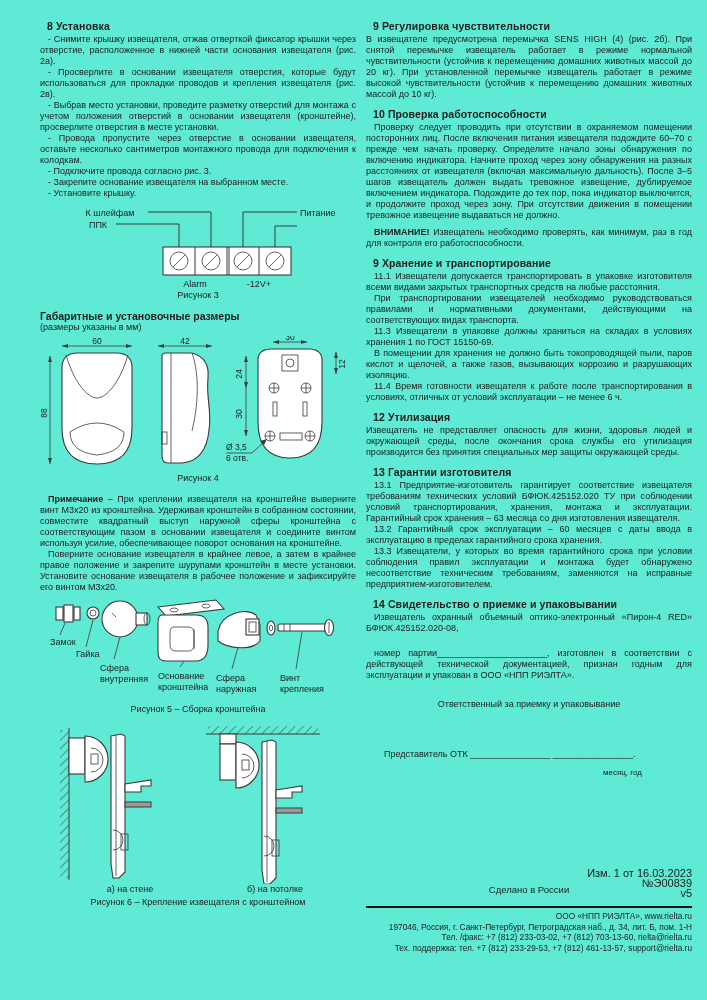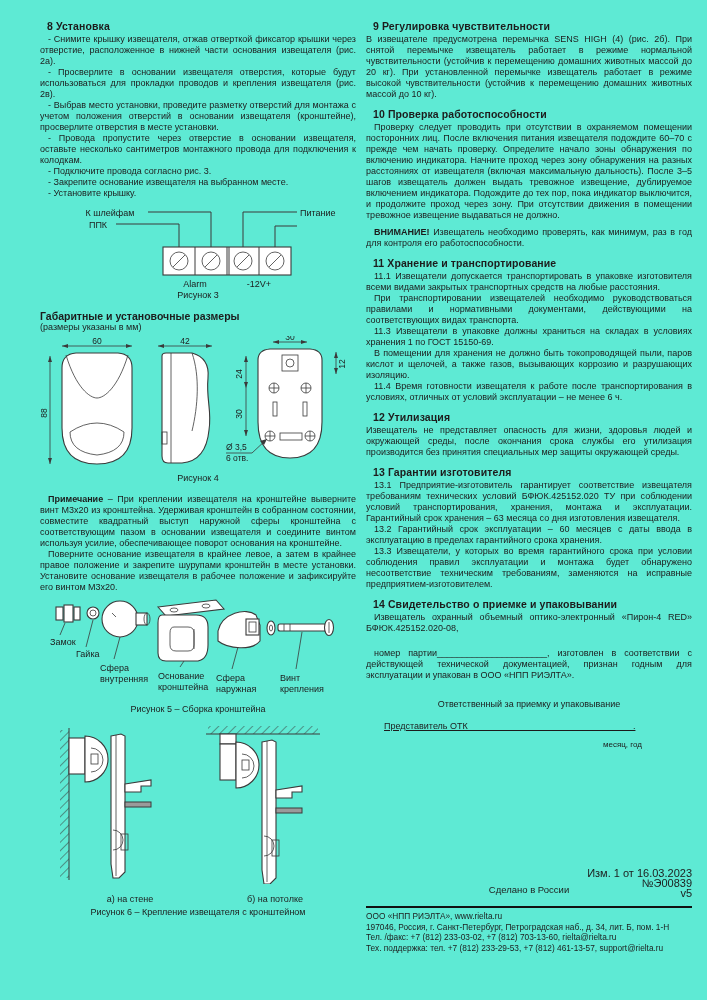--- a/index.html
+++ b/index.html
@@ -16,30 +16,30 @@
   .subhead{font-weight:bold;font-size:10.5px;margin:10px 0 0;}
   .subnote{font-size:9px;margin:0 0 2px;}
   .fig{display:block;margin:4px auto 0;}
   svg text{font-family:"Liberation Sans",sans-serif;font-size:9px;fill:#1c1c1c;}
   svg .dim{font-size:8.5px;}
   .ln{stroke:#3a3a3a;stroke-width:1;fill:none;}
   .shape{stroke:#3a3a3a;stroke-width:1.1;fill:#ffffff;}
   .thin{stroke:#3a3a3a;stroke-width:.8;fill:none;}
   .sig-block{margin-top:18px;font-size:9px;}
   .sig-center{text-align:center;margin:14px 0 0;}
-  .sig-row{margin-top:12px;text-indent:18px;text-decoration:underline;}
+  .sig-row{margin-top:40px;text-indent:18px;}
   .sig-sub{font-size:8px;text-align:right;margin:1px 50px 0 0;}
-  .fig6-labels{position:relative;height:12px;font-size:9px;margin-top:10px;}
+  .fig6-labels{position:relative;height:12px;font-size:9px;margin-top:0;}
   .fig6-labels span{position:absolute;transform:translateX(-50%);}
   .footer{position:absolute;left:366px;width:326px;top:868px;font-size:8px;}
   .rev{position:relative;height:36px;}
   .rev .rev-lines{position:absolute;right:0;top:0;text-align:right;font-size:11px;line-height:10px;}
   .rev .made{position:absolute;left:0;right:0;top:16px;text-align:center;font-size:9.5px;}
   .rule{border:none;border-top:2.5px solid #111;margin:2px 0 3px;}
-  .contacts p{margin:0;font-size:8.3px;line-height:10.5px;text-align:left;}
+  .contacts p{margin:0;font-size:8.3px;line-height:10.5px;text-align:right;}
   .gap{height:14px;}
 </style>
 </head>
 <body>
 
 <div class="page">
 
   <div class="col col-left">
 
     <p class="h">8 Установка</p>
@@ -250,21 +250,21 @@
   <div class="col col-right">
 
     <p class="h">9 Регулировка чувствительности</p>
     <p class="p noind">В извещателе предусмотрена перемычка SENS HIGH (4) (рис. 2б). При снятой перемычке извещатель работает в режиме нормальной чувствительности (устойчив к перемещению домашних животных массой до 20 кг). При установленной перемычке извещатель работает в режиме высокой чувствительности (устойчив к перемещению домашних животных массой до 10 кг).</p>
 
     <p class="h">10 Проверка работоспособности</p>
     <p class="p">Проверку следует проводить при отсутствии в охраняемом помещении посторонних лиц. После включения питания извещателя подождите 60–70 с прежде чем начать проверку. Определите начало зоны обнаружения по включению индикатора. Начните проход через зону обнаружения на разных расстояниях от извещателя (включая максимальную дальность). После 3–5 шагов извещатель должен выдать тревожное извещение, дублируемое включением индикатора. Подождите до тех пор, пока индикатор выключится, и продолжите проход через зону. При отсутствии движения в помещении тревожное извещение выдаваться не должно.</p>
 
     <p class="p" style="margin-top:6px;"><b>ВНИМАНИЕ!</b> <span>Извещатель необходимо проверять, как минимум, раз в год для контроля его работоспособности.</span></p>
 
-    <p class="h">11 Хранение и транспортирование</p>
+    <p class="h">9 Хранение и транспортирование</p>
     <p class="p">11.1 Извещатели допускается транспортировать в упаковке изготовителя всеми видами закрытых транспортных средств на любые расстояния.</p>
     <p class="p">При транспортировании извещателей необходимо руководствоваться правилами и нормативными документами, действующими на соответствующих видах транспорта.</p>
     <p class="p">11.3 Извещатели в упаковке должны храниться на складах в условиях хранения 1 по ГОСТ 15150-69.</p>
     <p class="p">В помещении для хранения не должно быть токопроводящей пыли, паров кислот и щелочей, а также газов, вызывающих коррозию и разрушающих изоляцию.</p>
     <p class="p">11.4 Время готовности извещателя к работе после транспортирования в условиях, отличных от условий эксплуатации – не менее 6 ч.</p>
 
     <p class="h">12 Утилизация</p>
     <p class="p noind">Извещатель не представляет опасность для жизни, здоровья людей и окружающей среды, после окончания срока службы его утилизация производится без принятия специальных мер защиты окружающей среды.</p>
 
     <p class="h">13 Гарантии изготовителя</p>

